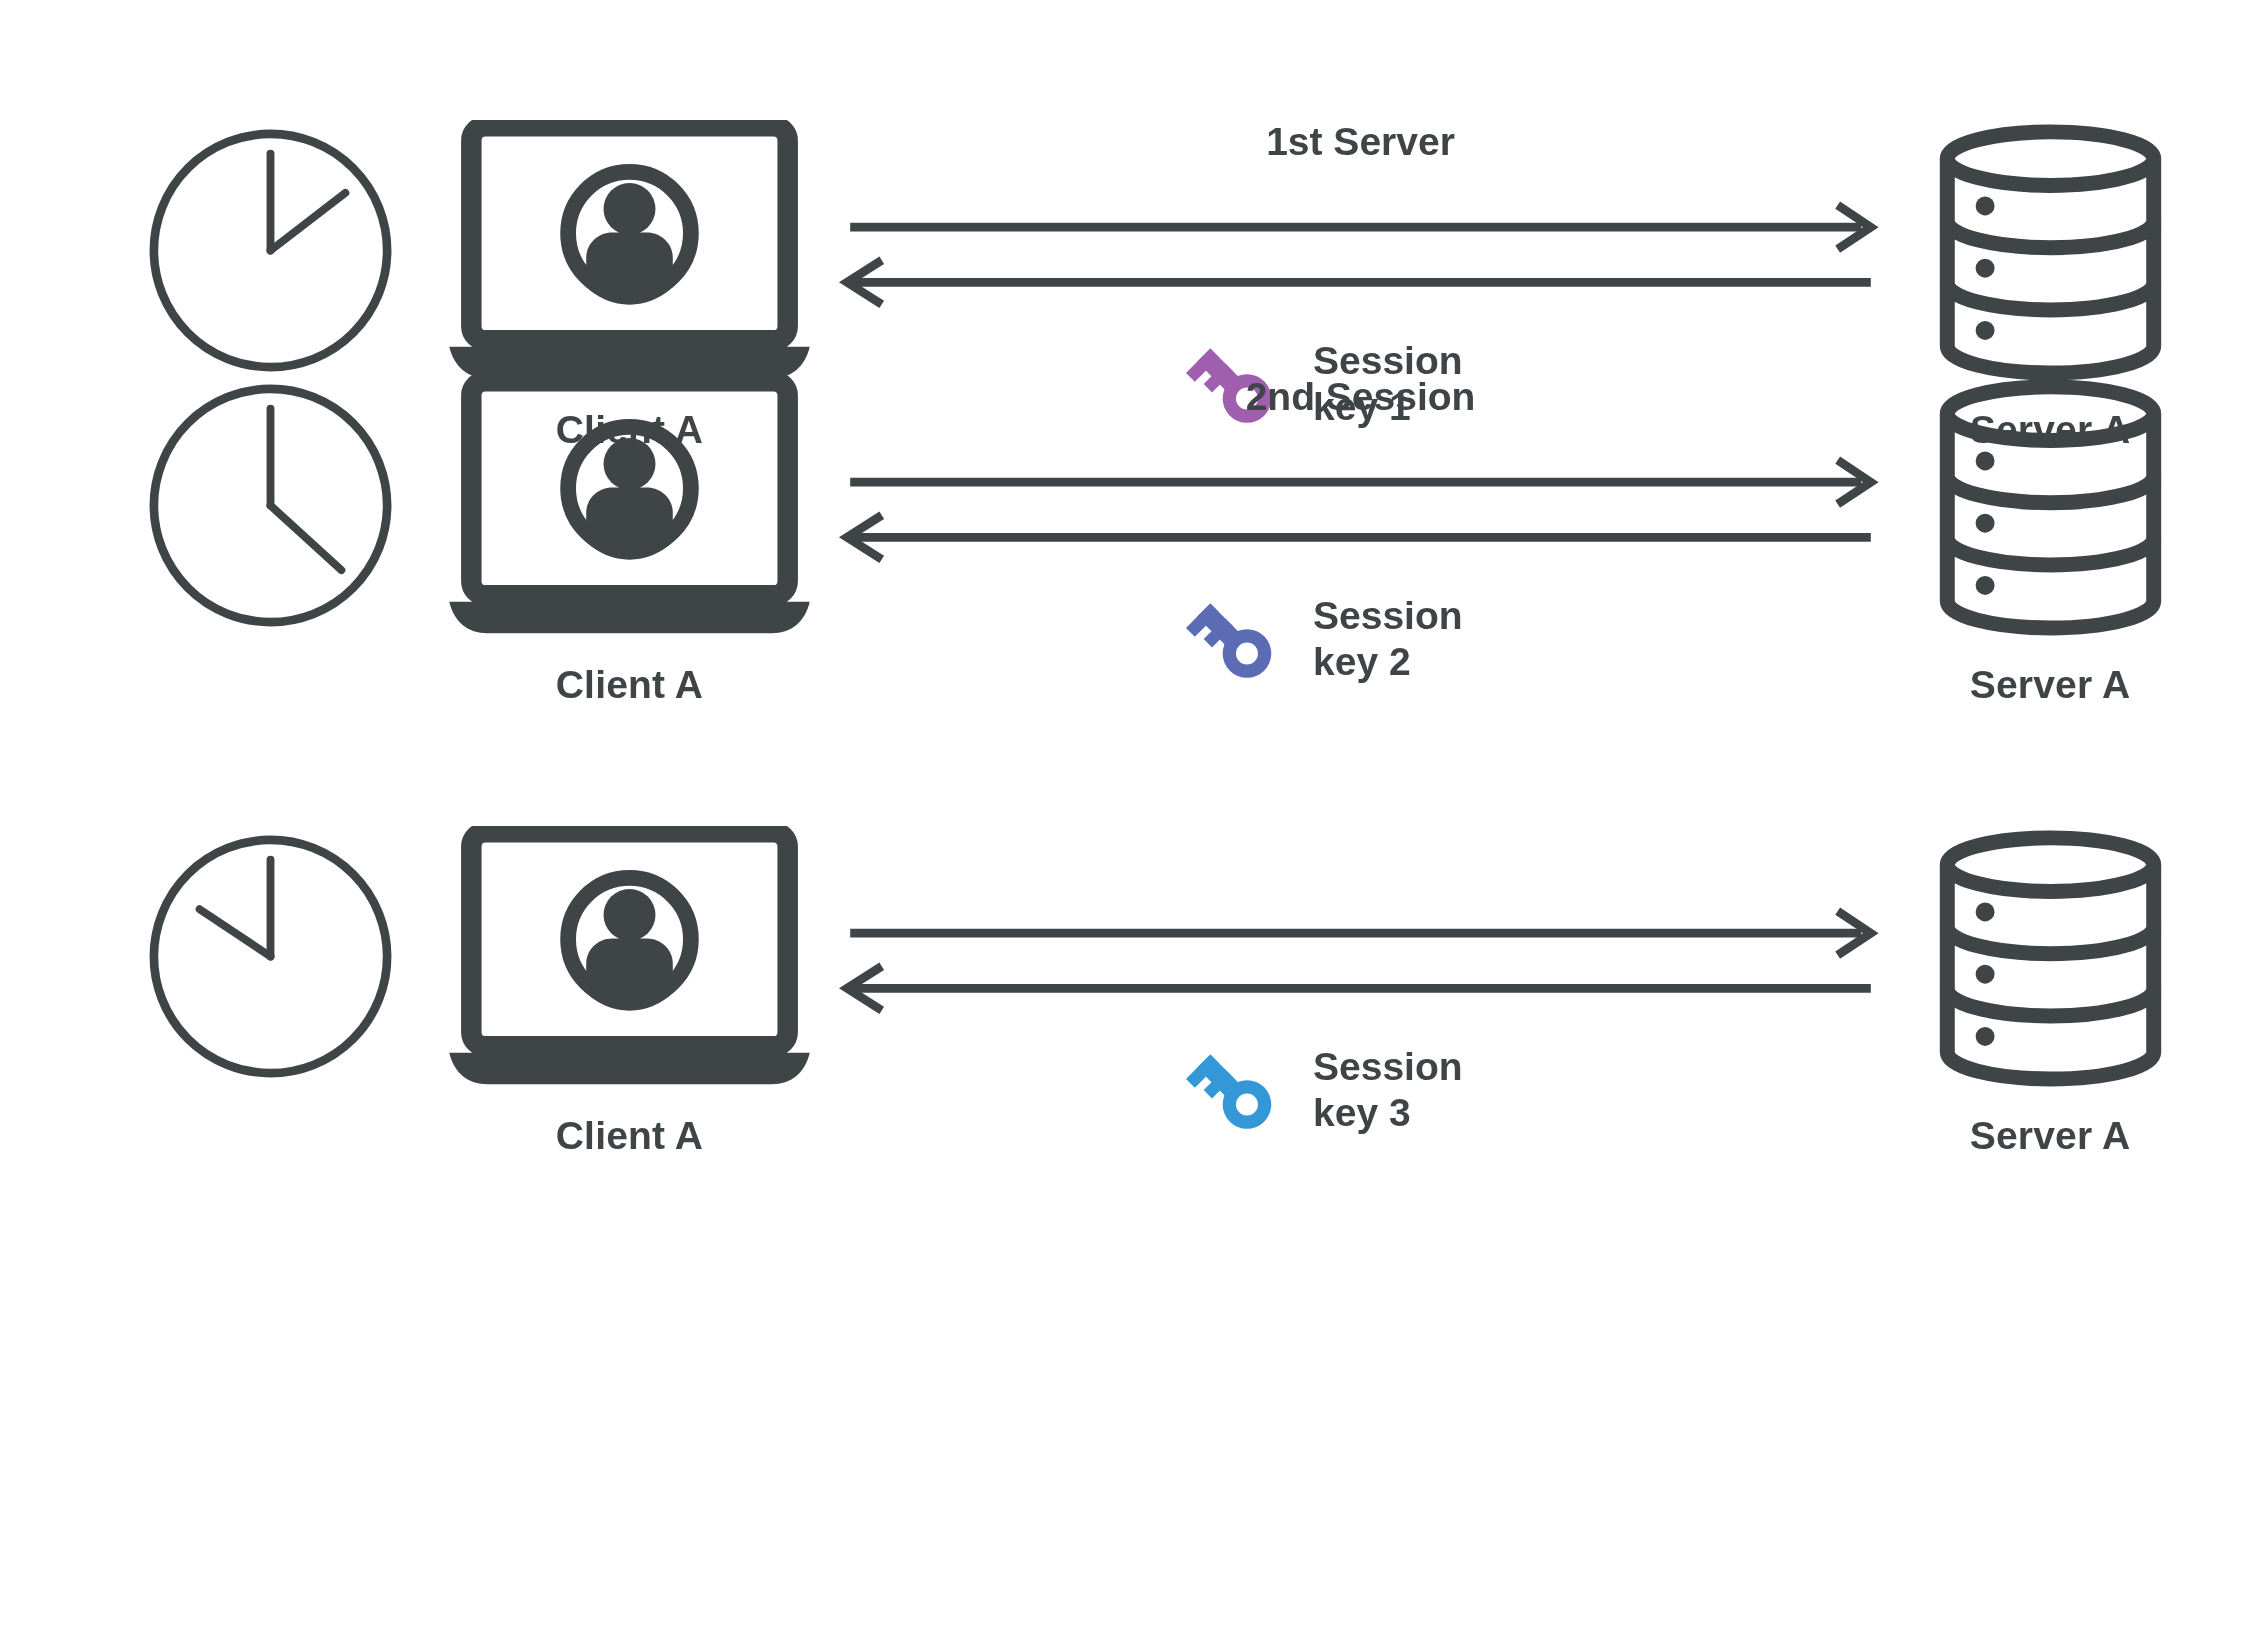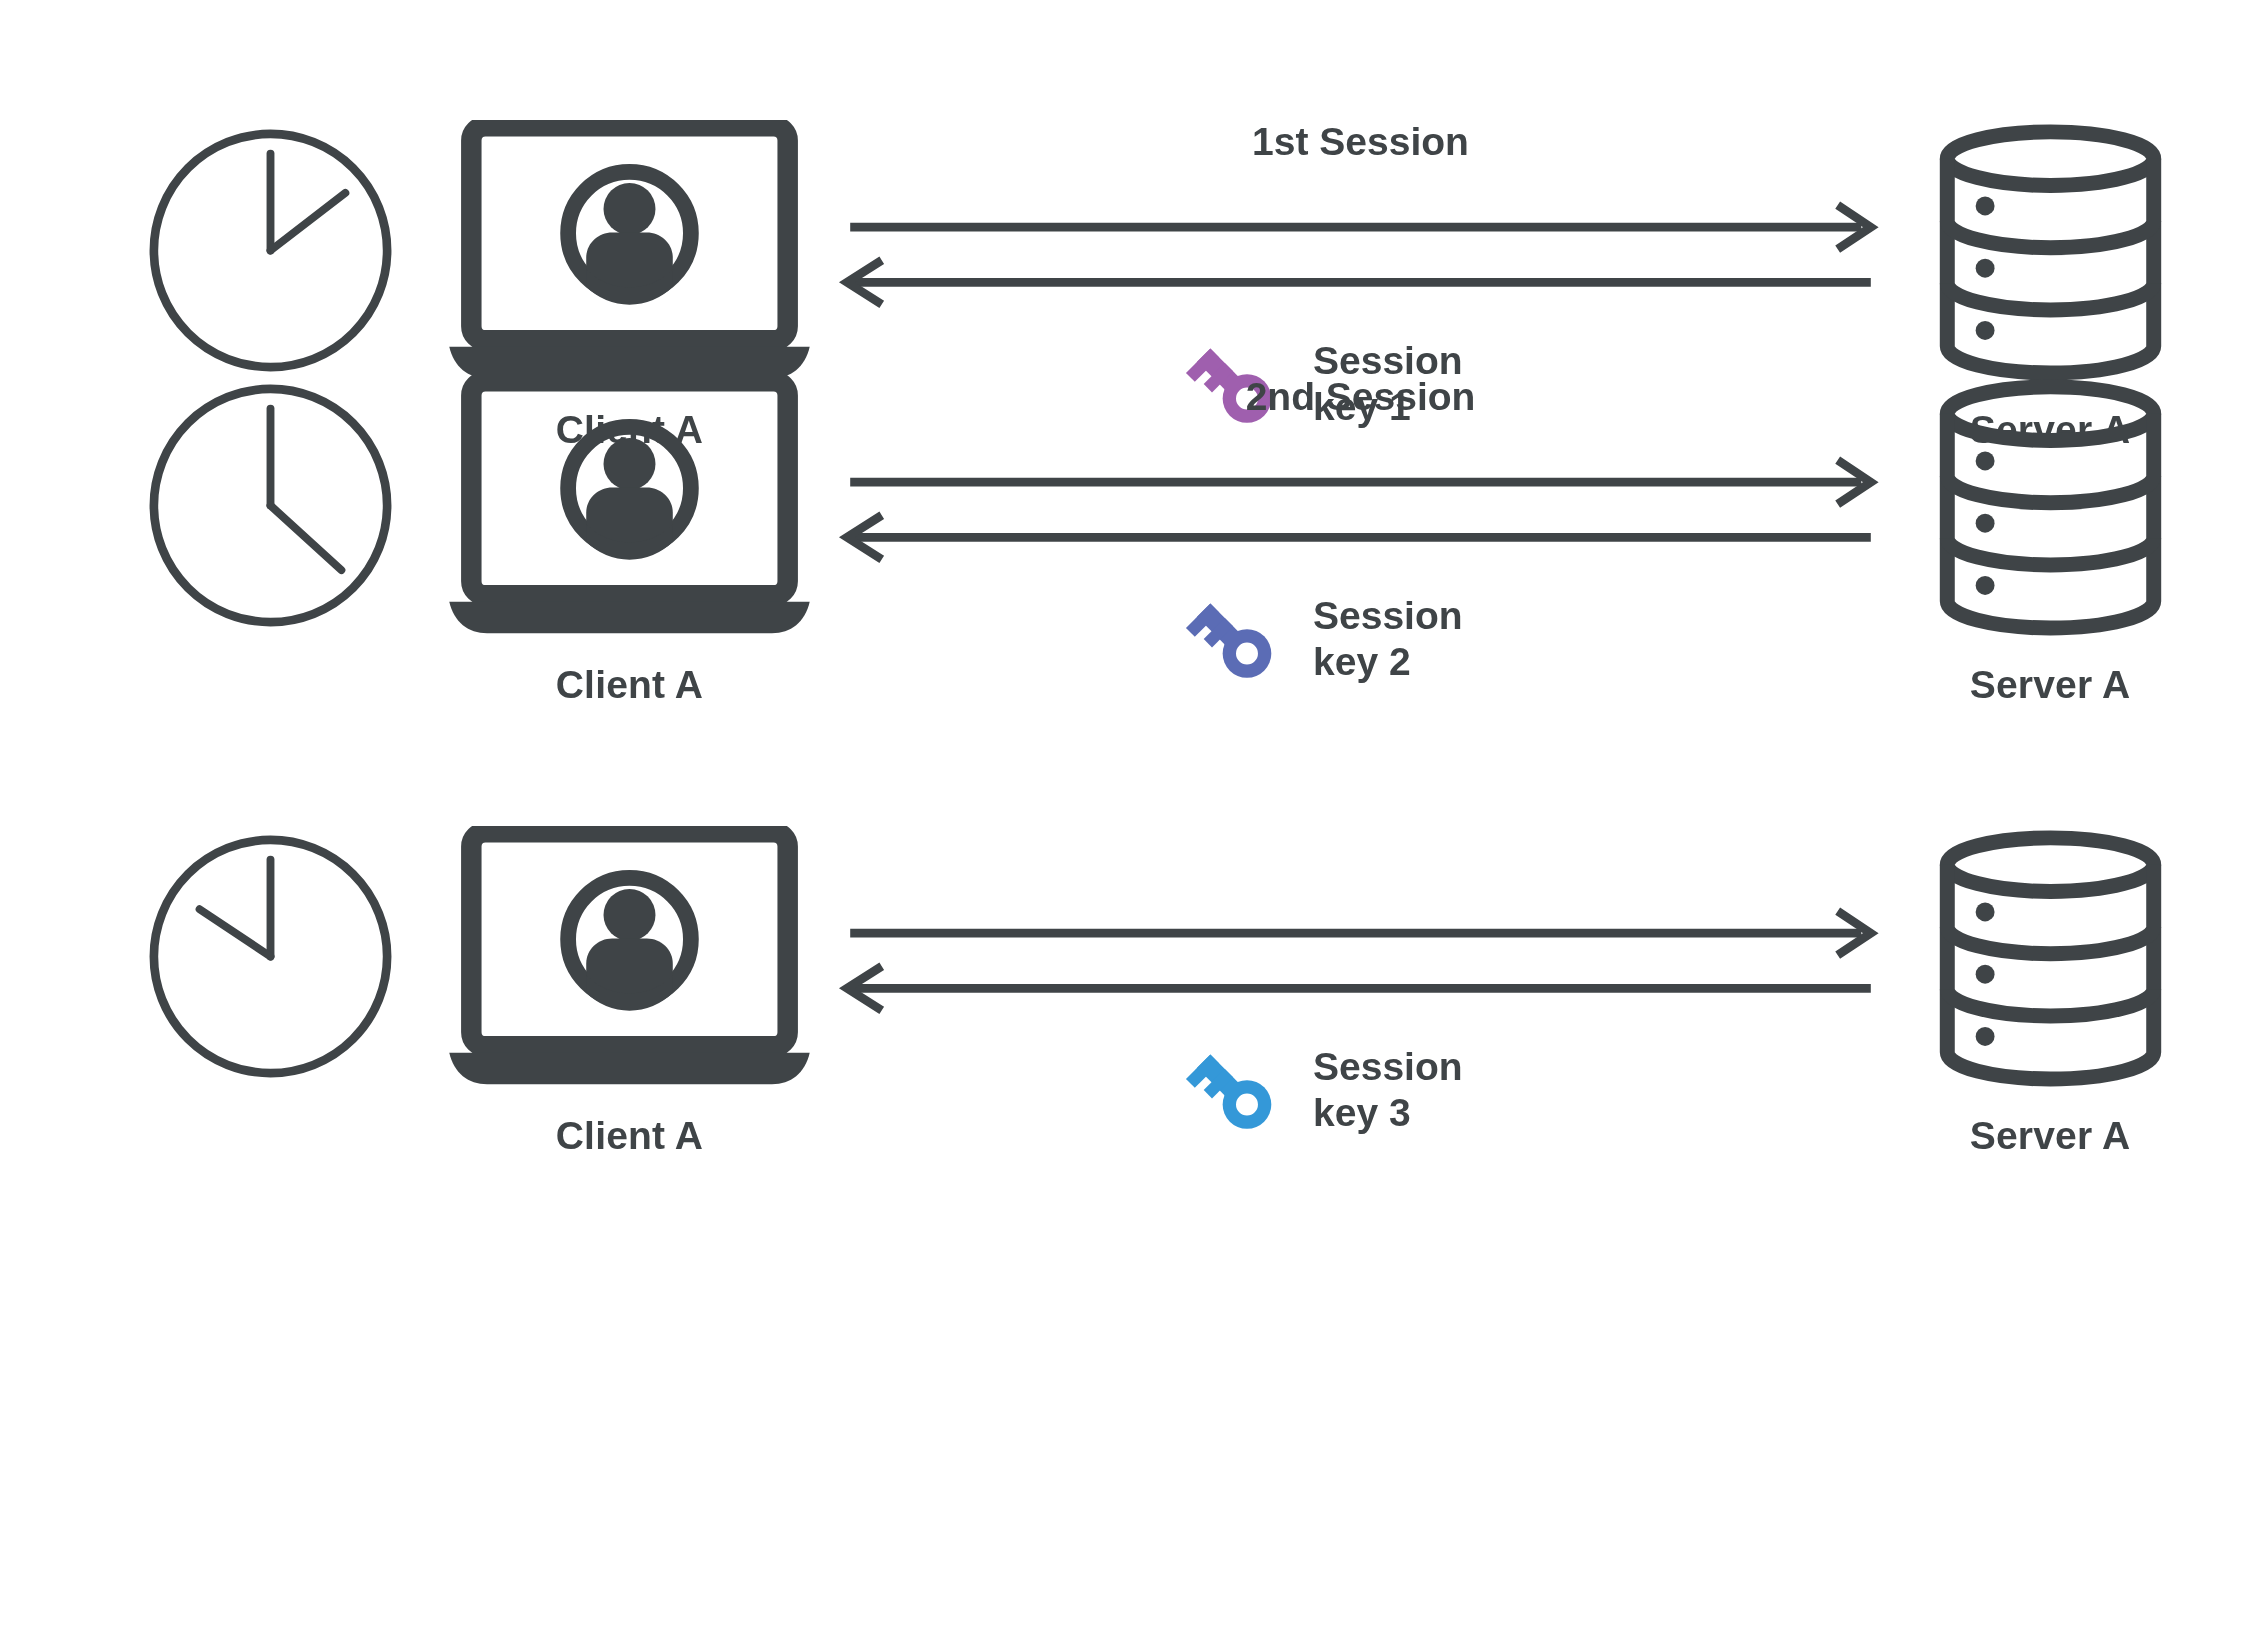--- a/index.html
+++ b/index.html
@@ -96,21 +96,21 @@
           <circle cx="233" cy="144" r="78" fill="none" stroke="#3f4447" stroke-width="20"></circle>
           <circle cx="233" cy="113" r="33" fill="#3f4447"></circle>
           <path d="M178 208 v-33 c0 -18 15 -32 33 -32 h44 c18 0 33 14 33 32 v33 a78 78 0 0 1 -110 0 z" fill="#3f4447"></path>
           <path d="M178 190 a78 78 0 0 0 110 0 v22 a78 78 0 0 1 -110 0 z" fill="#3f4447"></path>
         </g>
       </svg>
     </div>
 
     <div class="caption cap-client">Client A</div>
 
-    <div class="session-label">1st Session</div>
+    <div class="session-label">1st Server</div>
 
     <div class="arrows">
       <svg viewBox="0 0 1330 300" xmlns="http://www.w3.org/2000/svg">
         <g>
           <line x1="18" y1="128" x2="1300" y2="128" stroke="#3f4447" stroke-width="11"></line>
           <polyline points="1270,100 1312,128 1270,156" fill="none" stroke="#3f4447" stroke-width="11"></polyline>
         </g>
         <g>
           <line x1="22" y1="198" x2="1312" y2="198" stroke="#3f4447" stroke-width="11"></line>
           <polyline points="58,170 14,198 58,226" fill="none" stroke="#3f4447" stroke-width="11"></polyline>

